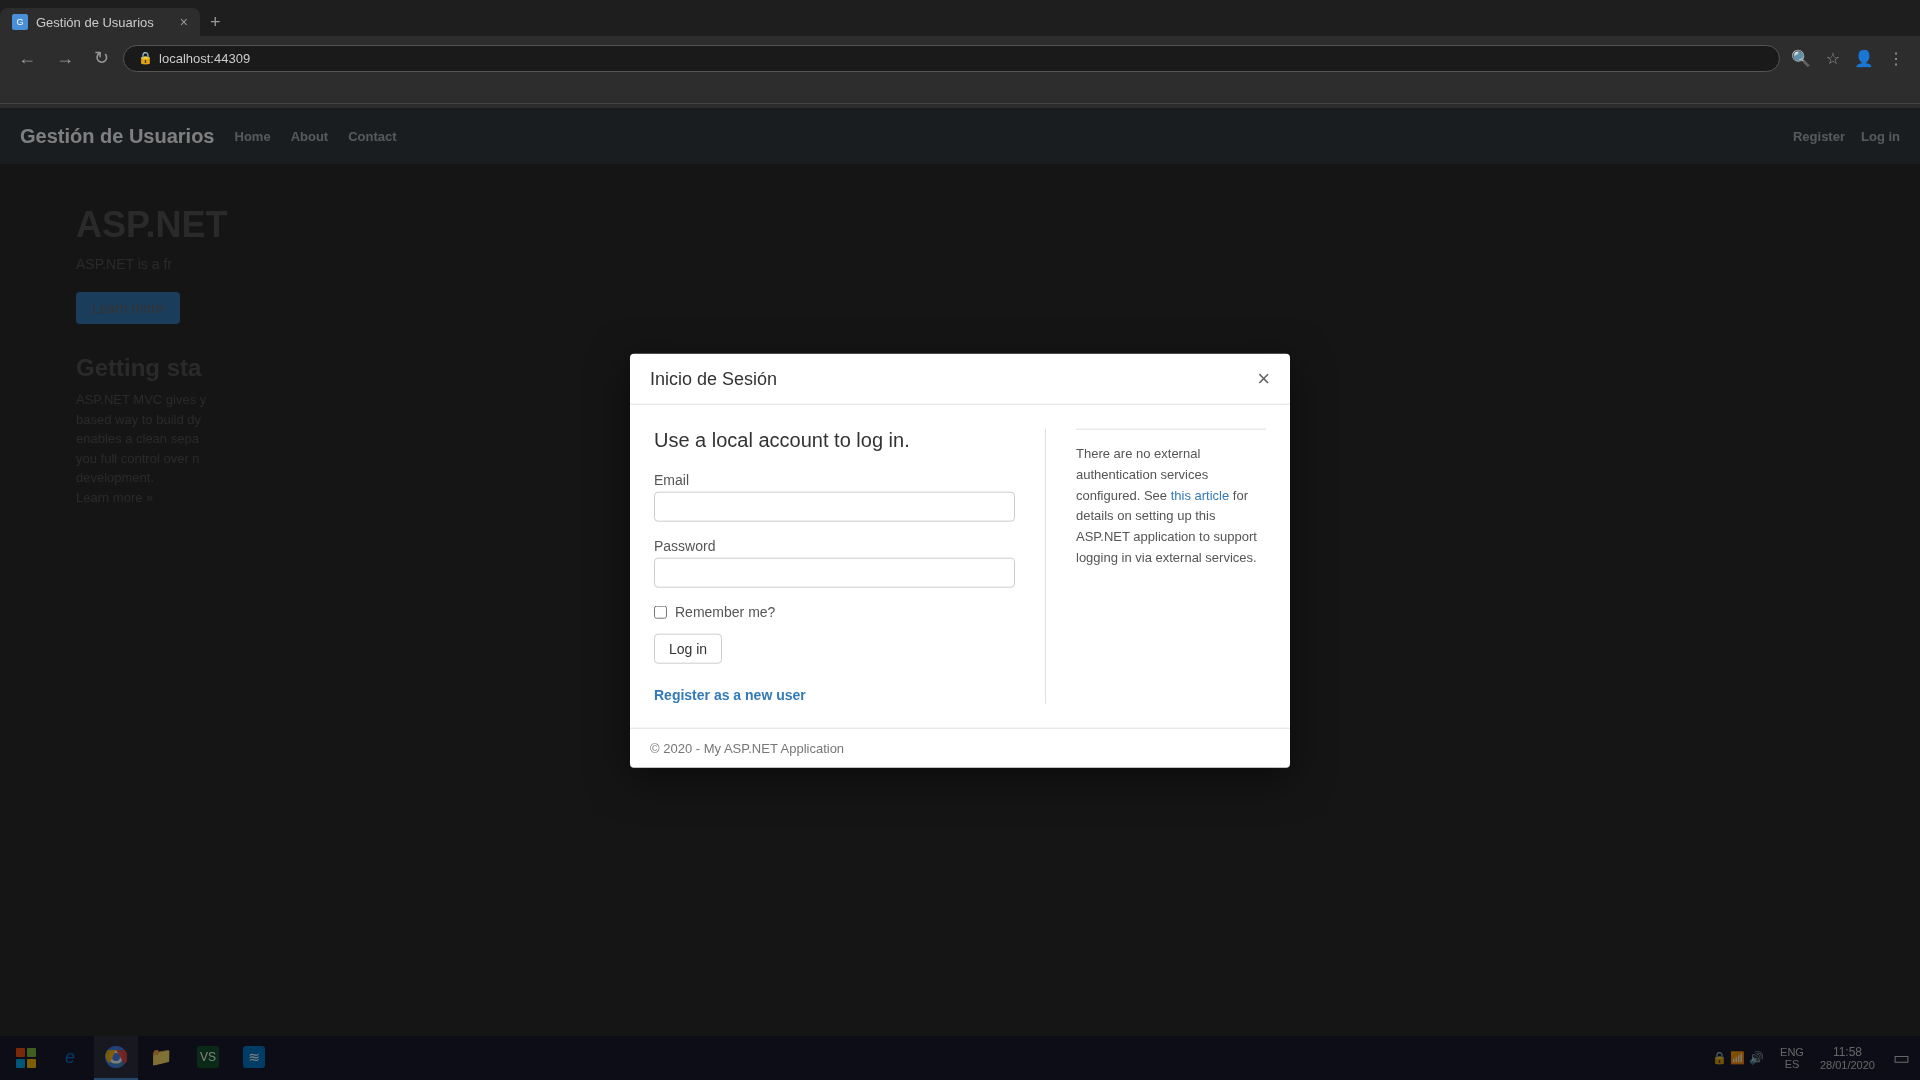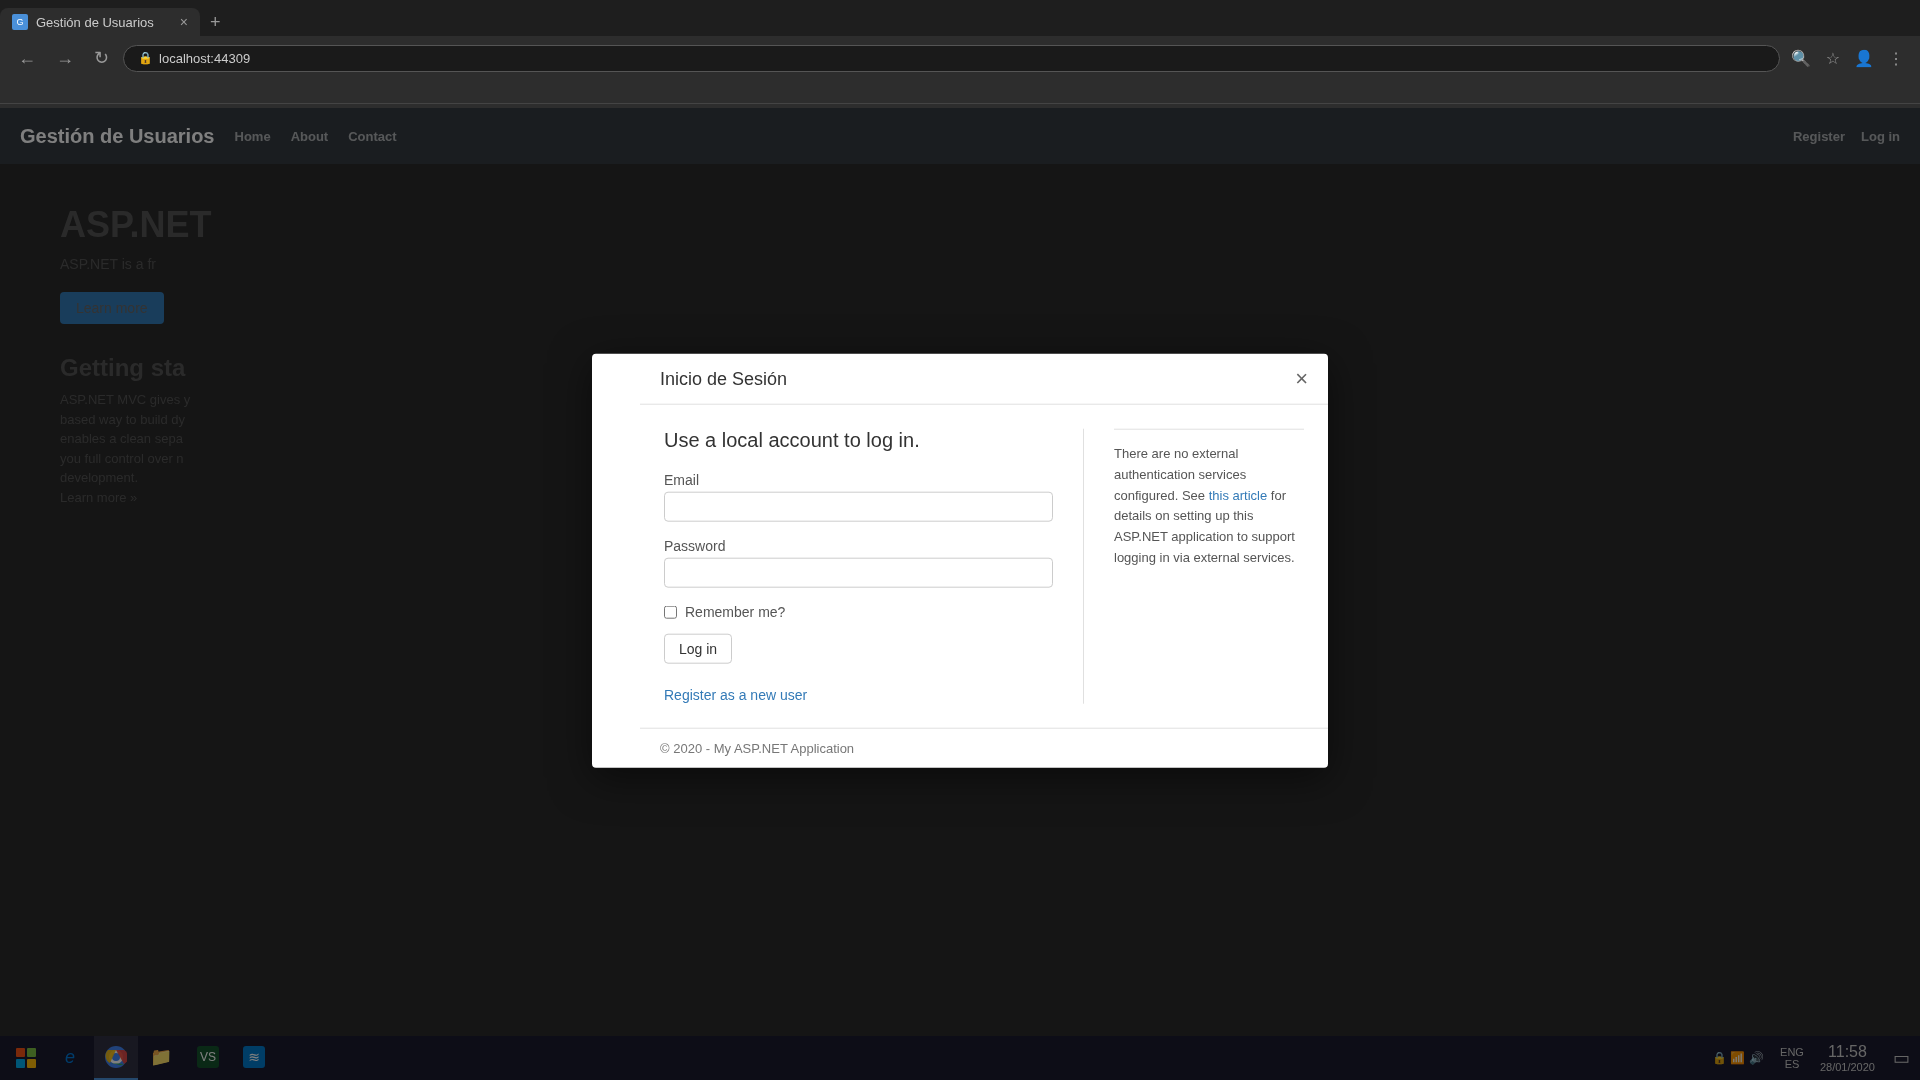--- a/index.html
+++ b/index.html
@@ -24,35 +24,35 @@
     .apps-btn { color: #ccc; font-size: 12px; display: flex; align-items: center; gap: 4px; cursor: pointer; }
     .apps-grid { display: grid; grid-template-columns: repeat(3, 5px); gap: 2px; margin-right: 4px; }
     .apps-grid span { width: 4px; height: 4px; background: #4a90d9; display: block; border-radius: 1px; }
 
     
     .bg-page { position: absolute; top: 108px; left: 0; width: 100%; height: calc(1080px - 108px); background: #2a2a2a; }
     .bg-navbar { background: #343a40; height: 56px; display: flex; align-items: center; padding: 0 20px; gap: 20px; }
     .bg-brand { color: white; font-size: 20px; font-weight: bold; }
     .bg-nav-link { color: rgba(255,255,255,0.6); font-size: 13px; text-decoration: none; font-weight: bold; }
     .bg-nav-right { margin-left: auto; display: flex; gap: 16px; }
-    .bg-content { padding: 40px 60px; }
+    .bg-content { padding: 40px 76px; }
     .bg-title { font-size: 36px; color: #555; font-weight: bold; margin-bottom: 10px; }
     .bg-text { color: #555; font-size: 14px; margin-bottom: 20px; max-width: 380px; }
     .bg-btn { background: #337ab7; color: #666; border: none; padding: 8px 16px; border-radius: 4px; font-size: 14px; }
     .bg-section2 { margin-top: 30px; }
     .bg-title2 { font-size: 24px; color: #555; font-weight: bold; margin-bottom: 8px; }
     .bg-text2 { color: #555; font-size: 13px; max-width: 480px; line-height: 1.5; }
     .bg-link { color: #555; text-decoration: none; }
     .bg-footer { position: absolute; bottom: 30px; left: 60px; color: #555; font-size: 13px; }
 
     
     .overlay { position: absolute; top: 108px; left: 0; width: 100%; height: calc(1080px - 108px); background: rgba(0,0,0,0.5); z-index: 10; }
 
     
-    .modal { position: absolute; top: 50%; left: 50%; transform: translate(-50%, -45%); background: white; border-radius: 4px; box-shadow: 0 10px 40px rgba(0,0,0,0.5); z-index: 20; width: 736px; padding-left: 48px; }
+    .modal { position: absolute; top: 50%; left: 50%; transform: translate(-50%, -45%); background: white; border-radius: 4px; box-shadow: 0 10px 40px rgba(0,0,0,0.5); z-index: 20; width: 660px; }
     .modal-header { display: flex; justify-content: space-between; align-items: center; padding: 14px 20px; border-bottom: 1px solid #e0e0e0; }
     .modal-title { font-size: 18px; color: #333; font-weight: normal; }
     .modal-close { background: none; border: none; font-size: 22px; color: #666; cursor: pointer; line-height: 1; }
     .modal-body { display: flex; padding: 24px; gap: 0; }
     .modal-left { flex: 1; padding-right: 30px; border-right: 1px solid #e0e0e0; }
     .modal-right { flex: 0 0 220px; padding-left: 30px; }
     .section-title { font-size: 20px; color: #333; margin-bottom: 20px; font-weight: normal; }
     .form-label { font-size: 14px; color: #555; margin-bottom: 4px; display: block; }
     .form-group { margin-bottom: 16px; }
     .form-input { width: 100%; border: 1px solid #ccc; border-radius: 4px; padding: 6px 8px; font-size: 14px; color: #333; outline: none; }
@@ -77,21 +77,21 @@
     .win-icon span:nth-child(2) { background: #7cbf43; }
     .win-icon span:nth-child(3) { background: #00adef; }
     .win-icon span:nth-child(4) { background: #ffba08; }
     .taskbar-apps { display: flex; gap: 2px; }
     .taskbar-app { width: 44px; height: 44px; display: flex; align-items: center; justify-content: center; cursor: pointer; border-bottom: 2px solid transparent; }
     .taskbar-app.active { border-bottom: 2px solid #4a90d9; background: rgba(255,255,255,0.1); }
     .taskbar-app-icon { width: 24px; height: 24px; border-radius: 4px; display: flex; align-items: center; justify-content: center; font-size: 14px; }
     .taskbar-right { margin-left: auto; display: flex; align-items: center; gap: 4px; color: #ccc; font-size: 11px; }
     .taskbar-systray { display: flex; align-items: center; gap: 8px; padding: 0 8px; }
     .taskbar-clock { text-align: center; padding: 0 8px; }
-    .taskbar-clock .time { font-size: 16px; }
+    .taskbar-clock .time { font-size: 12px; }
     .taskbar-clock .date { font-size: 11px; }
     .taskbar-lang { font-size: 11px; text-align: center; padding: 0 4px; }
   </style>
 </head>
 <body>
 
 <div class="browser-chrome">
 
   <div class="browser-tab-bar">
     <div class="browser-tab">
@@ -185,21 +185,21 @@
         <label class="form-label">Password</label>
         <input class="form-input" type="password" placeholder="" style="">
       </div>
       <div class="checkbox-group">
         <input type="checkbox" id="remember" style="">
         <label for="remember">Remember me?</label>
       </div>
       <div>
         <button class="login-btn">Log in</button>
       </div>
-      <div style="margin-top:8px;">
+      <div style="margin-top:8px;font-weight:bold;">
         <a class="register-link" href="#">Register as a new user</a>
       </div>
     </div>
 
     <div class="modal-right">
       <hr class="right-divider">
       <p class="right-text">
         <span>There are no external authentication services configured. See </span><a class="right-link" href="#">this article</a><span> for details on setting up this ASP.NET application to support logging in via external services.</span>
       </p>
     </div>

